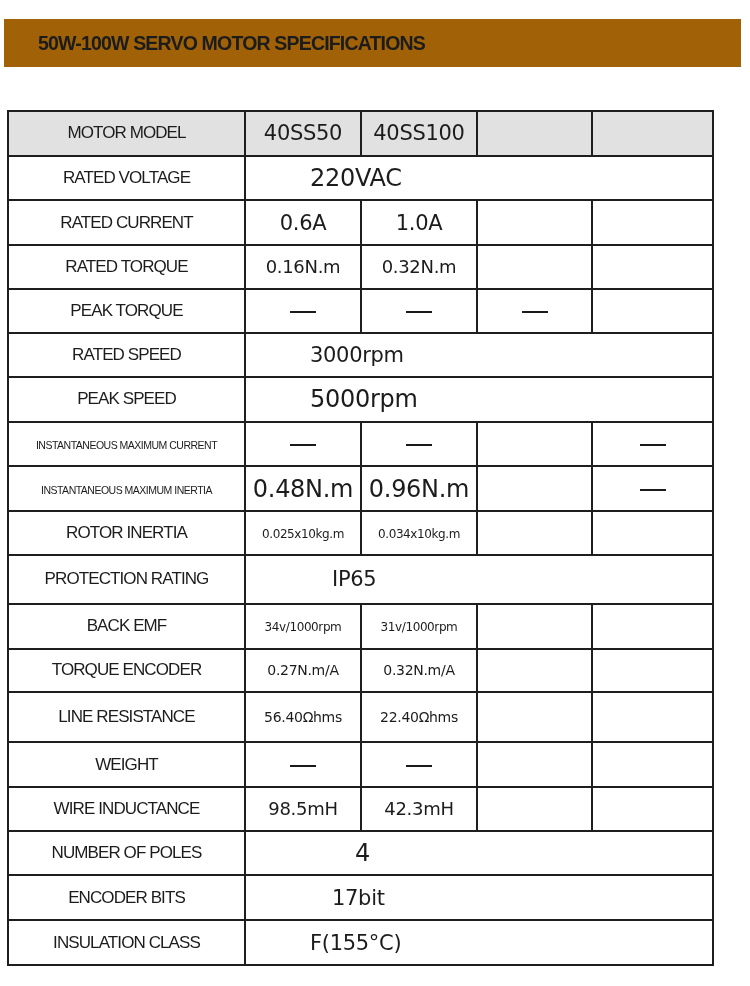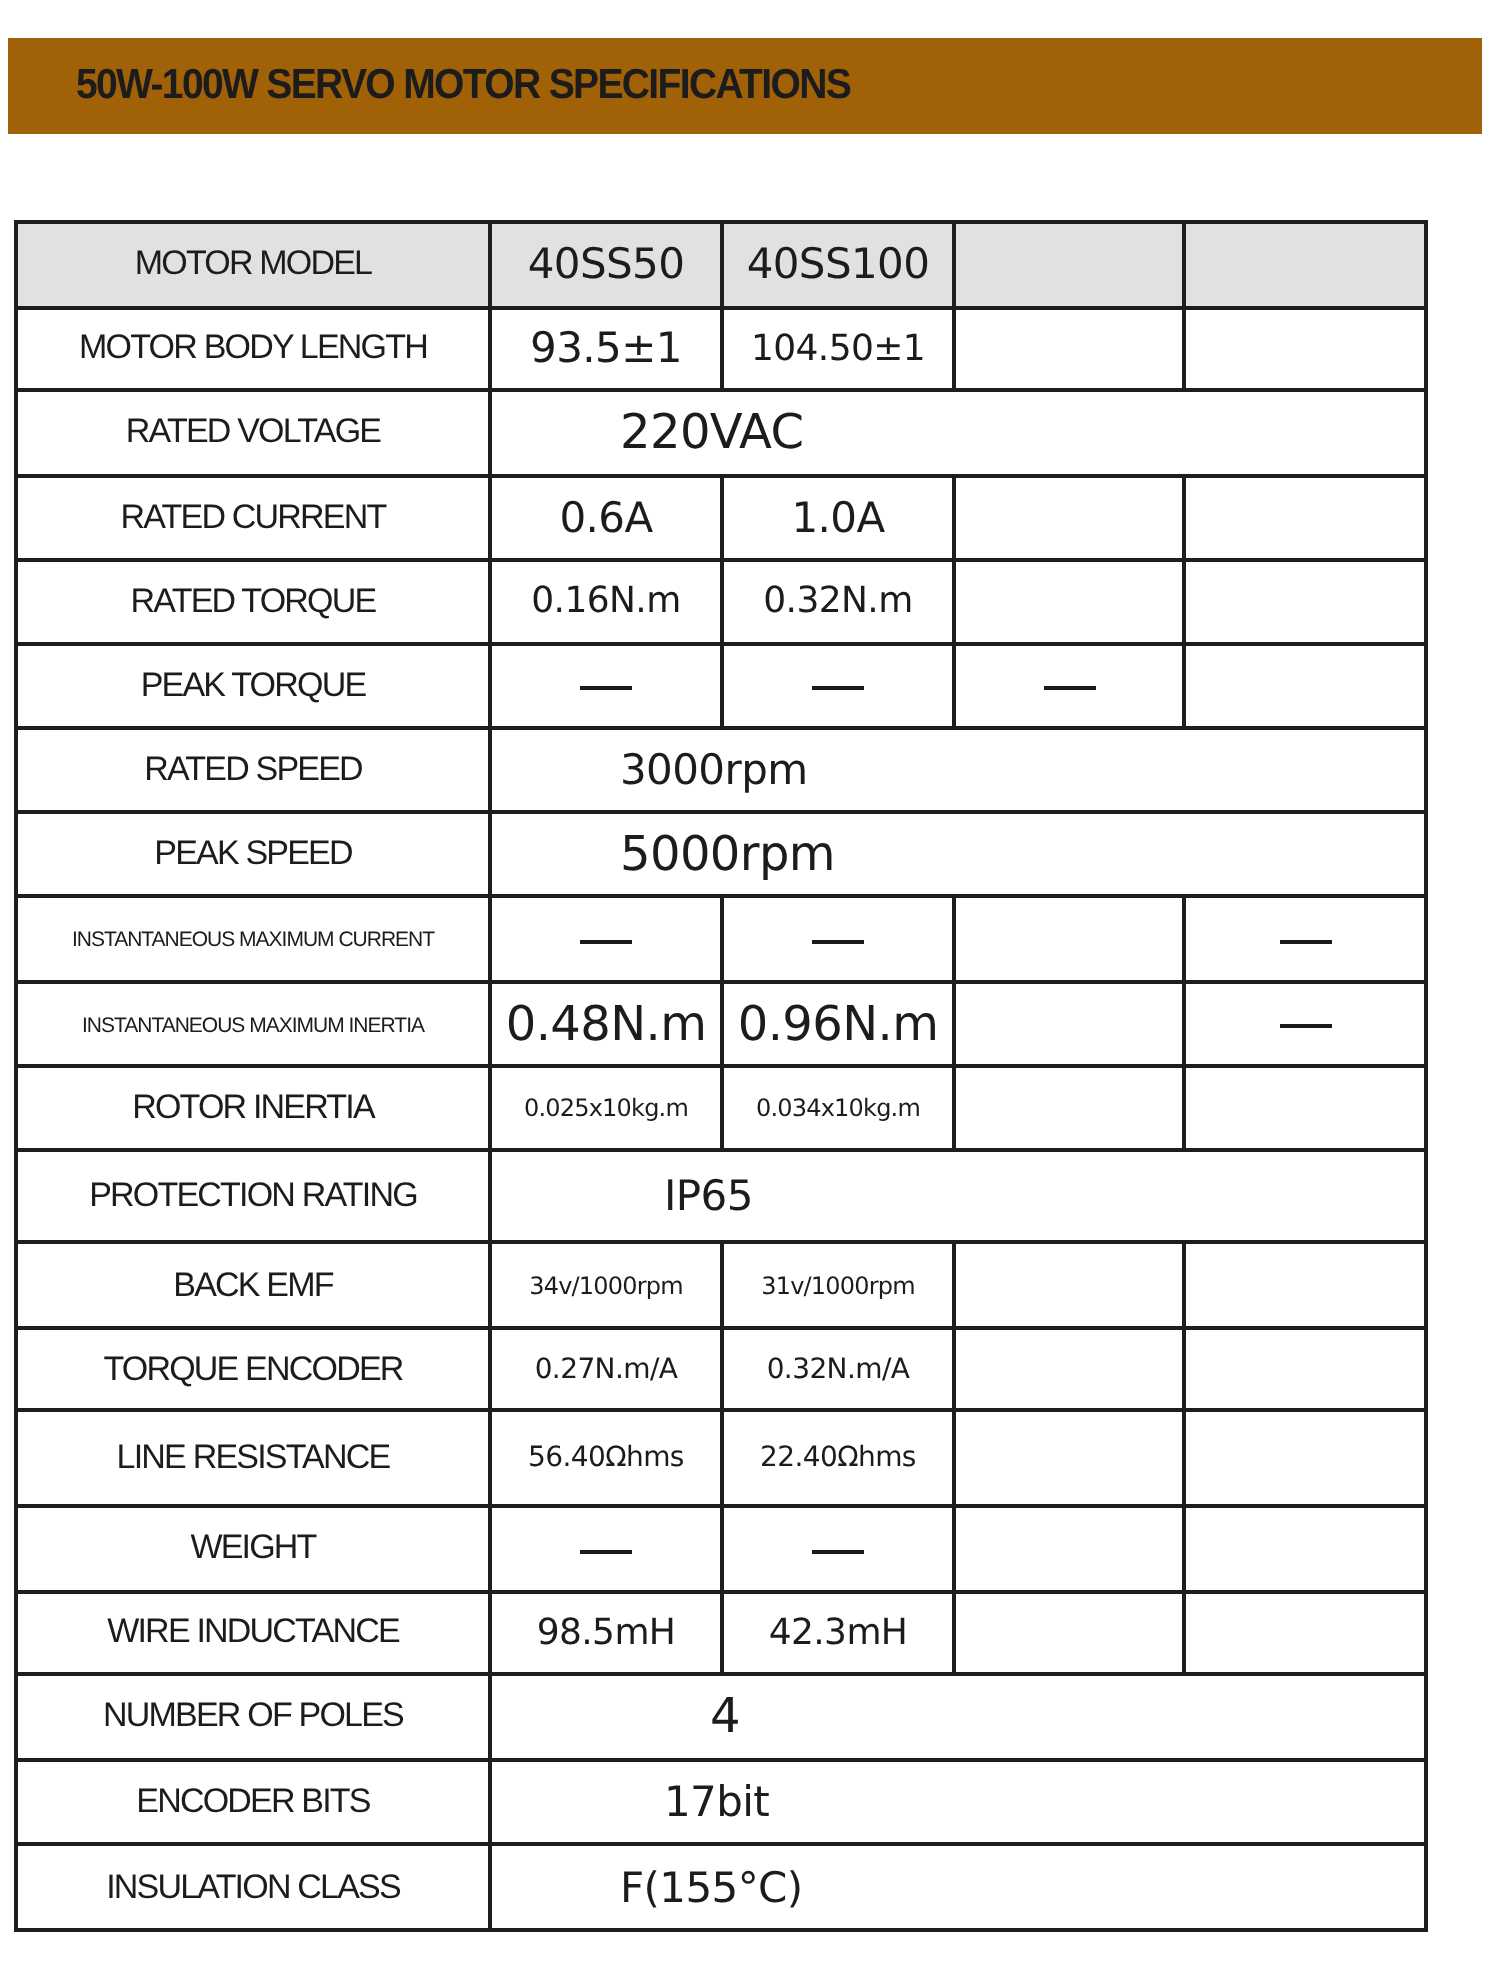--- a/index.html
+++ b/index.html
@@ -42,27 +42,20 @@
   </colgroup>
   <tbody>
     <tr class="header" style="height:41px">
       <td><span class="lbl">MOTOR MODEL</span></td>
       <td><span class="val">40SS50</span></td>
       <td><span class="val">40SS100</span></td>
       <td><span class="val"></span></td>
       <td><span class="val"></span></td>
     </tr>
 
-    <tr style="height:40px">
-      <td><span class="lbl">MOTOR BODY LENGTH</span></td>
-      <td><span class="val">93.5±1</span></td>
-      <td><span class="val md">104.50±1</span></td>
-      <td><span class="val"></span></td>
-      <td><span class="val"></span></td>
-    </tr>
 
 
     <tr style="height:41px">
       <td><span class="lbl">RATED VOLTAGE</span></td>
       <td colspan="4" class="span-val"><span class="val lg">220VAC</span></td>
     </tr>
 
     <tr style="height:41px">
       <td><span class="lbl">RATED CURRENT</span></td>
       <td><span class="val">0.6A</span></td>

